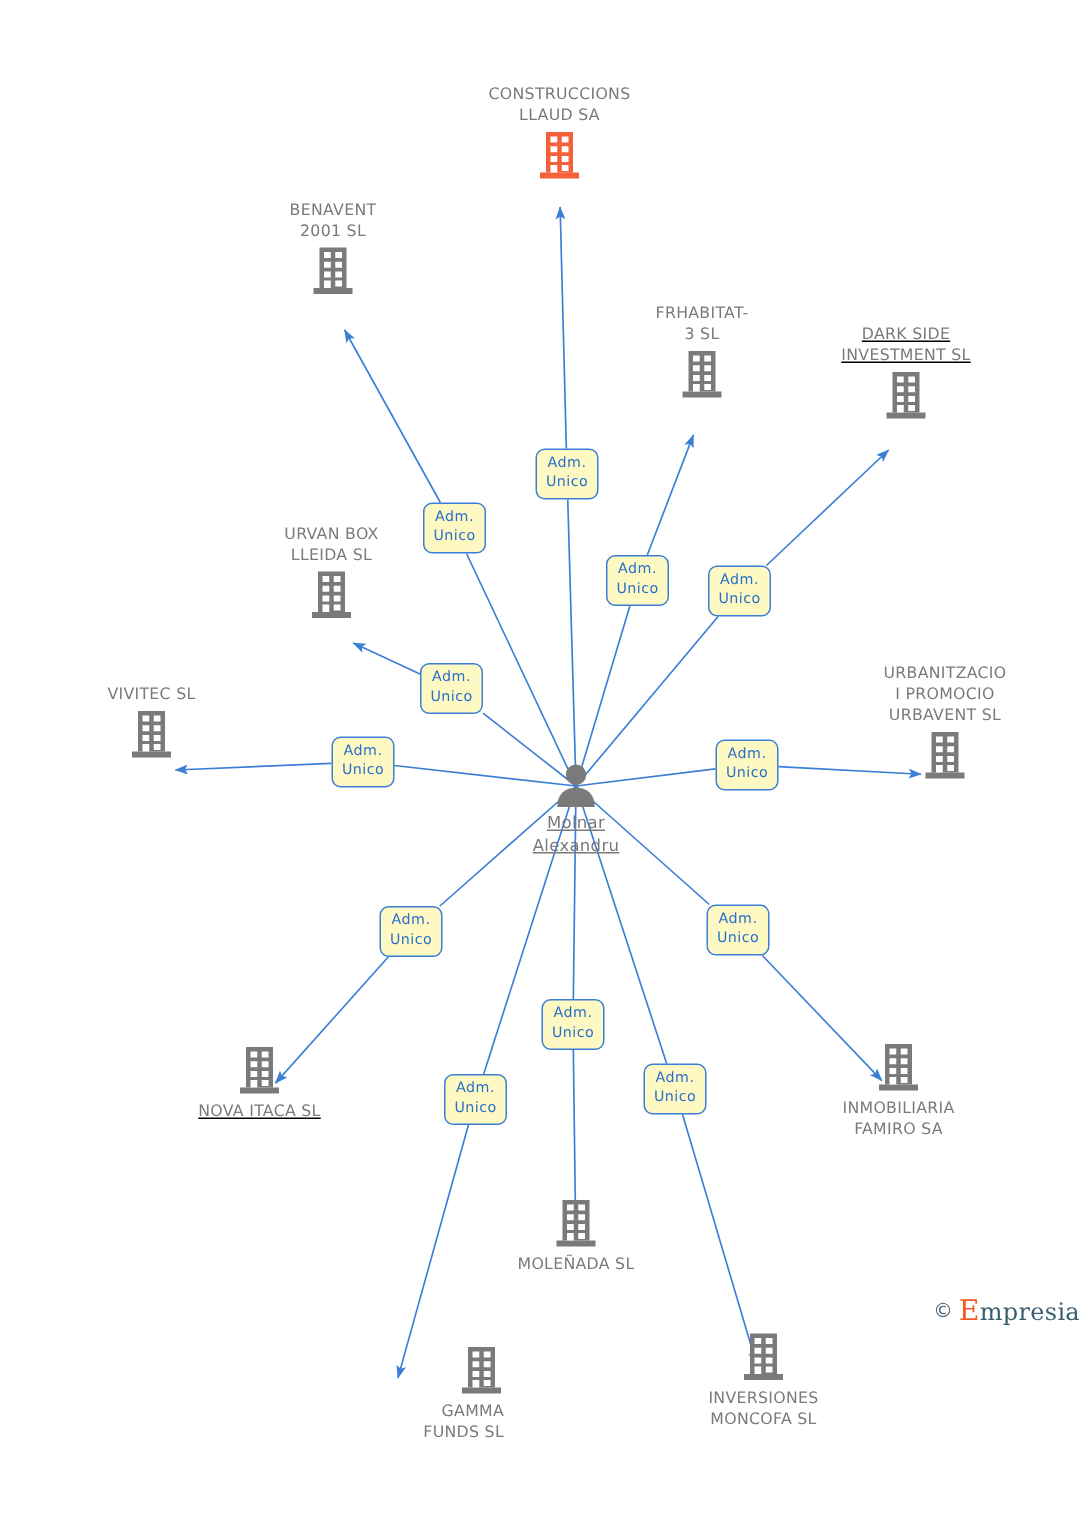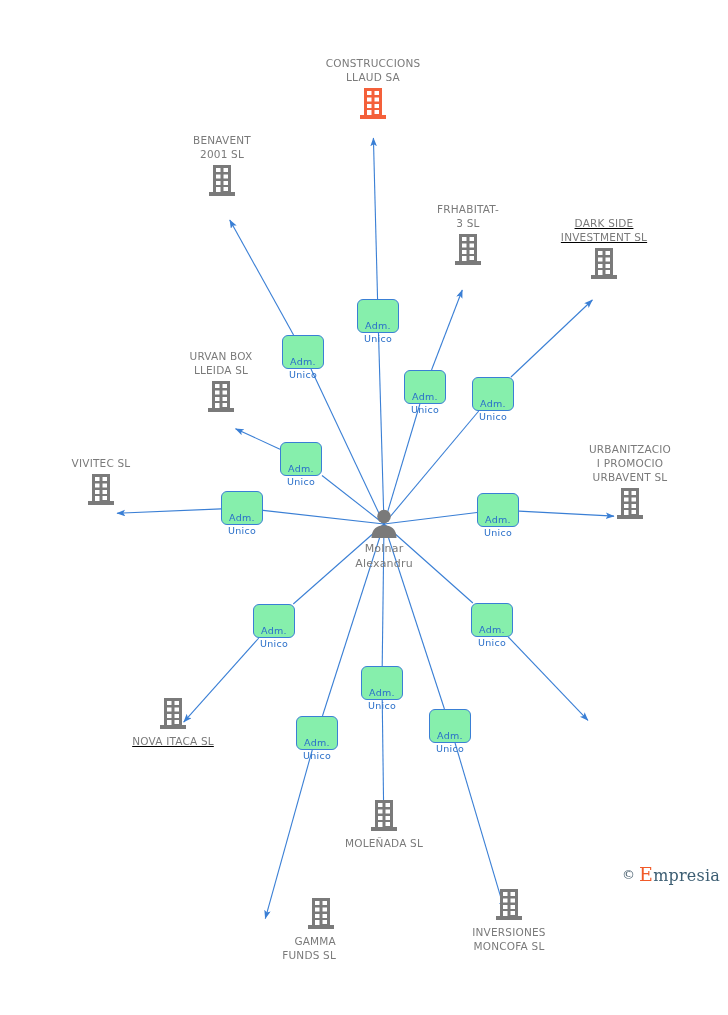--- a/index.html
+++ b/index.html
@@ -37,44 +37,45 @@
     font-size: 10.5px;
     color: #7a7a7a;
     line-height: 14px;
     letter-spacing: 0.2px;
     white-space: pre-line;
   }
   .node-label.person {
     color: #7a7a7a;
     font-size: 11px;
     line-height: 15px;
+    text-decoration: underline;
   }
   .node-icon {
     display: block;
     margin: 0 auto;
     line-height: 0;
   }
   .node.label-above .node-label { margin-bottom: 3px; }
   .node.label-below .node-label { margin-top: 3px; }
 
   .rel {
     position: absolute;
     width: 42px;
     height: 34px;
     margin-left: -21px;
     margin-top: -17px;
     box-sizing: border-box;
     border: 1px solid #3a7fd5;
     border-radius: 6px;
-    background: #86efac;
+    background: #fef9c3;
     color: #2a6fc9;
     font-size: 9.5px;
     line-height: 13px;
     text-align: center;
-    padding-top: 19px;
+    padding-top: 2px;
     letter-spacing: 0.3px;
   }
   .rel span { display: block; }
 
   #footer {
     position: absolute;
     right: 8px;
     bottom: 6px;
     display: flex;
     align-items: center;
@@ -275,20 +276,38 @@
           <rect x="16.5" y="10.5" width="4.5" height="4" fill="#fff"></rect>
           <rect x="9" y="17" width="4.5" height="4" fill="#fff"></rect>
           <rect x="16.5" y="17" width="4.5" height="4" fill="#fff"></rect>
           <rect x="9" y="23" width="4.5" height="5" fill="#fff"></rect>
           <rect x="16.5" y="23" width="4.5" height="4" fill="#fff"></rect>
         </svg>
     </span>
     <div class="node-label">NOVA ITACA SL</div>
   </div>
 
+  <div class="node label-below" style="left:599px; top:695px;">
+    <span class="node-icon">
+      <svg width="30" height="34" viewBox="0 0 30 34">
+          <rect x="6" y="1" width="18" height="27" fill="#7a7a7a"></rect>
+          <rect x="2" y="28" width="26" height="4" fill="#7a7a7a"></rect>
+          <rect x="9" y="4" width="4.5" height="4" fill="#fff"></rect>
+          <rect x="16.5" y="4" width="4.5" height="4" fill="#fff"></rect>
+          <rect x="9" y="10.5" width="4.5" height="4" fill="#fff"></rect>
+          <rect x="16.5" y="10.5" width="4.5" height="4" fill="#fff"></rect>
+          <rect x="9" y="17" width="4.5" height="4" fill="#fff"></rect>
+          <rect x="16.5" y="17" width="4.5" height="4" fill="#fff"></rect>
+          <rect x="9" y="23" width="4.5" height="5" fill="#fff"></rect>
+          <rect x="16.5" y="23" width="4.5" height="4" fill="#fff"></rect>
+        </svg>
+    </span>
+    <div class="node-label">INMOBILIARIA
+FAMIRO SA</div>
+  </div>
 
   <div class="node label-below" style="left:384px; top:799px;">
     <span class="node-icon">
       <svg width="30" height="34" viewBox="0 0 30 34">
           <rect x="6" y="1" width="18" height="27" fill="#7a7a7a"></rect>
           <rect x="2" y="28" width="26" height="4" fill="#7a7a7a"></rect>
           <rect x="9" y="4" width="4.5" height="4" fill="#fff"></rect>
           <rect x="16.5" y="4" width="4.5" height="4" fill="#fff"></rect>
           <rect x="9" y="10.5" width="4.5" height="4" fill="#fff"></rect>
           <rect x="16.5" y="10.5" width="4.5" height="4" fill="#fff"></rect>

